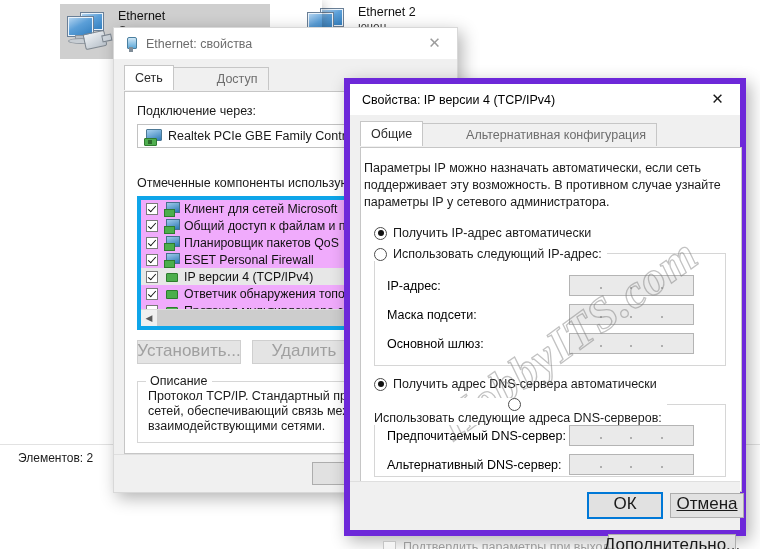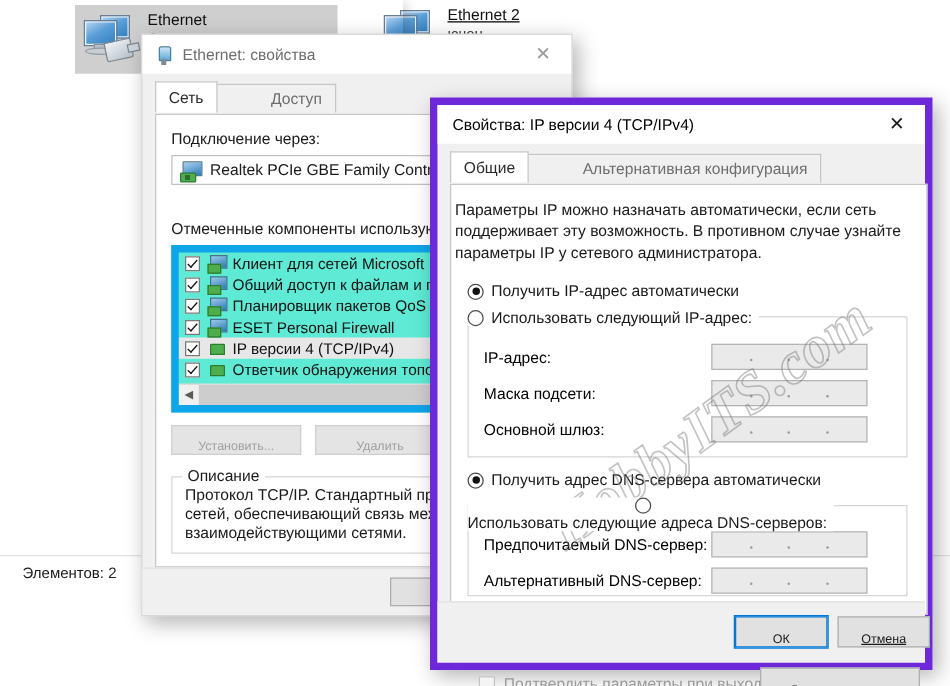--- a/index.html
+++ b/index.html
@@ -243,22 +243,22 @@
   }
   .nic-plug {
     position: absolute;
     left: 4px; top: 11px;
     width: 4px; height: 4px;
     background: #2c6b2c;
   }
 
   
   .listbox {
-    background: #5eead4;
-    border: 6px solid #0ea5e9;
+    background: #f0abfc;
+    border: 4px solid #0ea5e9;
     box-sizing: border-box;
     overflow: hidden;
     position: relative;
   }
   .lrow {
     height: 17px;
     display: flex;
     align-items: center;
     padding-left: 5px;
     white-space: nowrap;
@@ -326,23 +326,23 @@
   }
   .hs-thumb {
     height: 16px;
     background: #cdcdcd;
   }
 
   .btn {
     border: 1px solid #adadad;
     background: #e1e1e1;
     display: flex;
-    align-items: flex-end;
+    align-items: flex-start;
     justify-content: center;
-    font-size: 10px;
+    font-size: 17px;
     color: #1a1a1a;
     box-sizing: border-box;
   }
   .btn.disabled { color: #a0a0a0; border-color: #cfcfcf; background: #e4e4e4; }
   .btn.white { background: #e1e1e1; }
   .btn.focus { border: 1px solid #0078d7; outline: 1px solid #0078d7; outline-offset: 0px; }
 
   .groupbox {
     position: absolute;
     border: 1px solid #d6d6d6;
@@ -446,21 +446,21 @@
         <div class="mon-base"></div>
         <div class="plug"></div>
       </div>
       <div class="net-text">
         <div class="net-name">Ethernet</div>
         <div class="net-sub">Сеть</div>
         <div class="net-sub">Realte</div>
       </div>
     </div>
 
-    <div class="net-item" style="left:300px; top:0; width:215px; height:55px;text-decoration:underline;">
+    <div class="net-item" style="left:300px; top:0; width:215px; height:55px;">
       <div class="net-icon">
         <div class="mon-back"></div>
         <div class="mon-front"></div>
         <div class="mon-stand"></div>
         <div class="mon-base"></div>
         <div class="plug"></div>
       </div>
       <div class="net-text">
         <div class="net-name">Ethernet 2</div>
         <div class="net-sub"></div>

